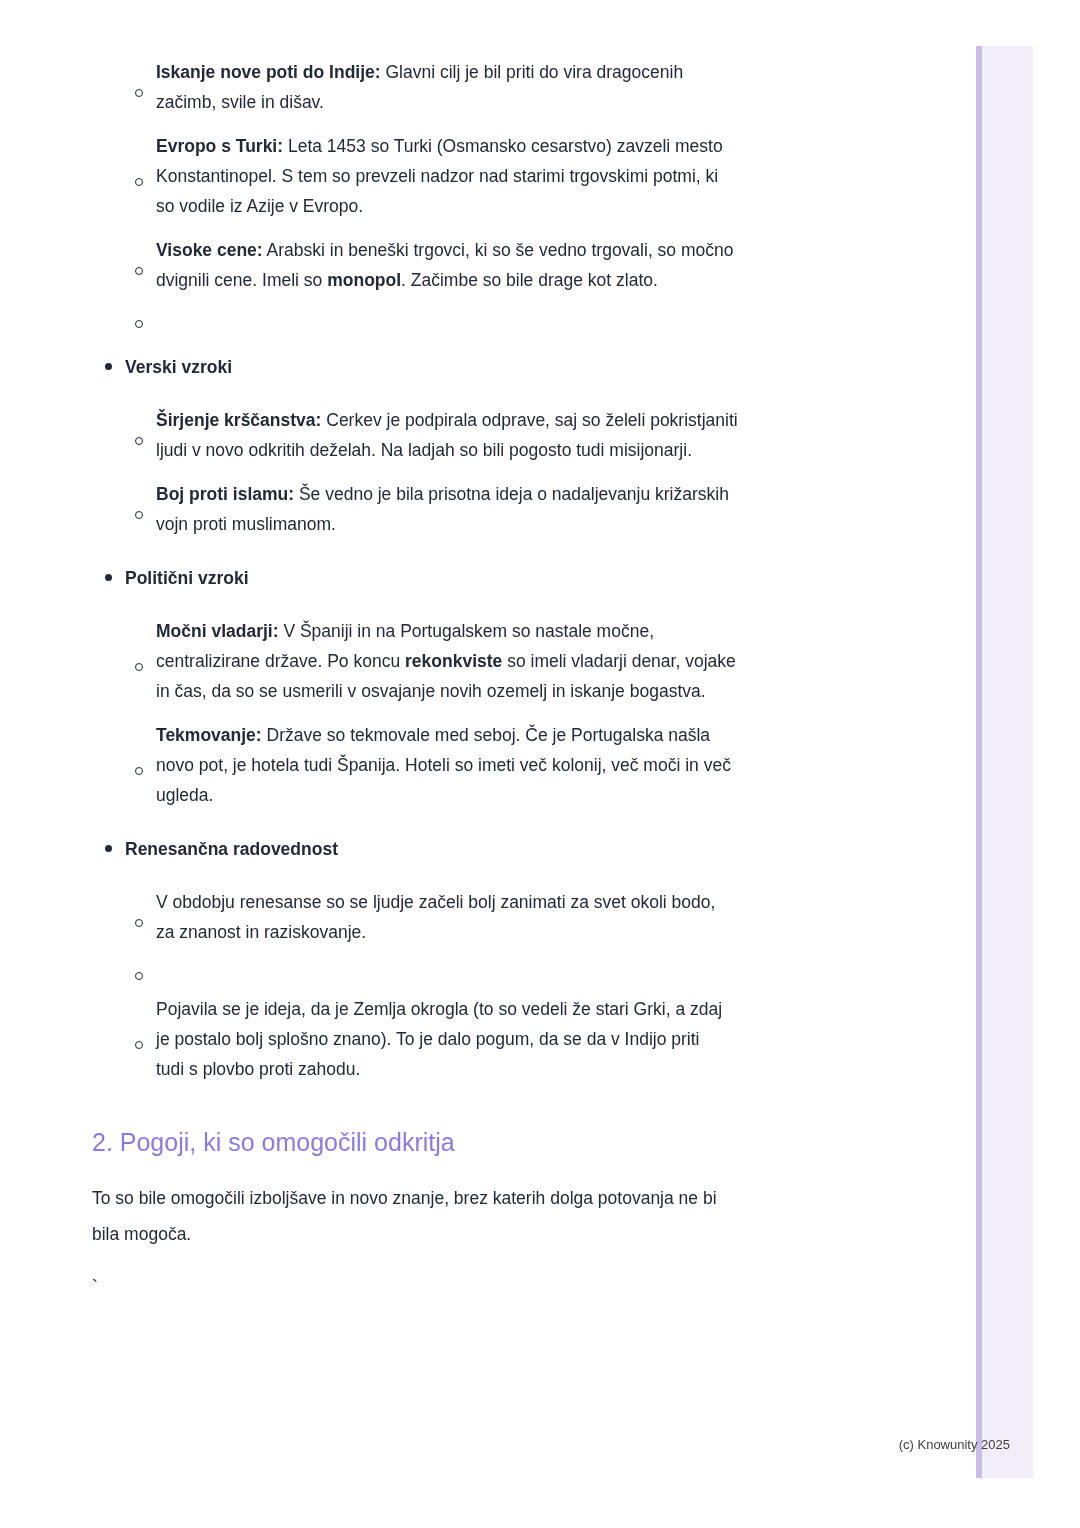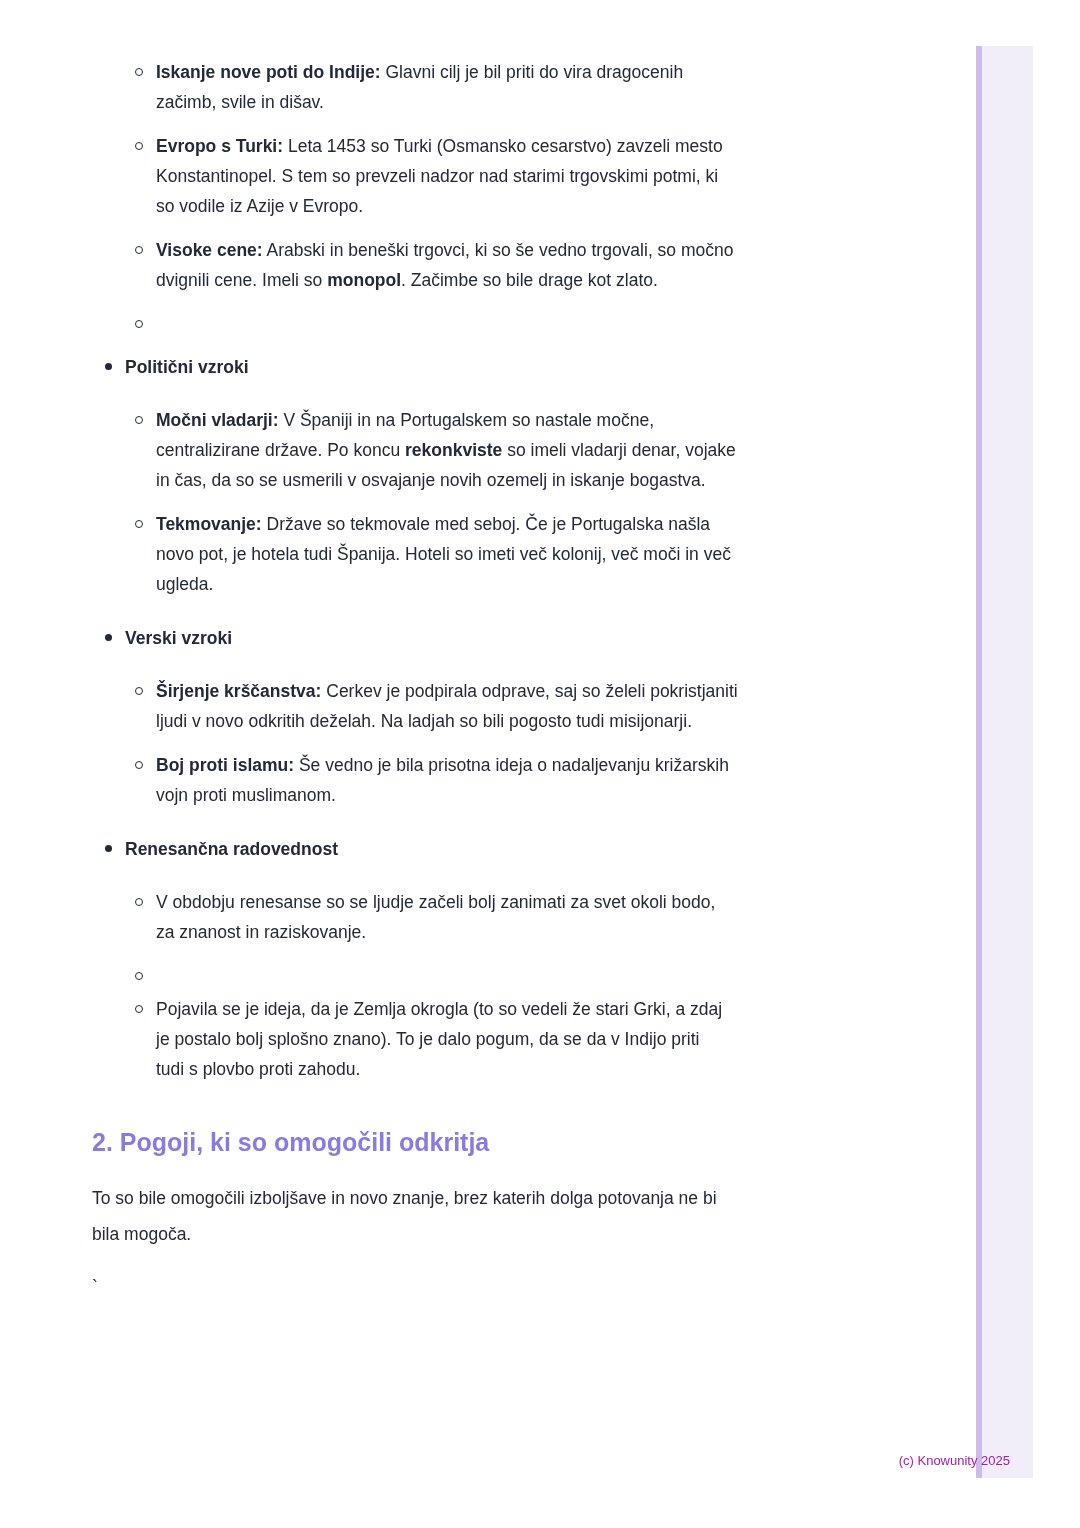--- a/index.html
+++ b/index.html
@@ -20,21 +20,21 @@
     z-index: 1;
   }
   .content {
     position: absolute;
     left: 92px; top: 57px;
     width: 820px;
     z-index: 2;
   }
   .l2-item {
     display: flex;
-    align-items: flex-start;
+    align-items: center;
     margin: 0 0 14px 0;
     font-size: 17.5px;
     line-height: 30px;
   }
   .l2-item .bullet-ring {
     flex: 0 0 auto;
     width: 6px; height: 6px;
     border: 1.5px solid #232936;
     border-radius: 50%;
     margin: 11px 0 0 43px;
@@ -60,43 +60,42 @@
     margin: 11px 0 0 13px;
   }
   .l1-item .txt { margin-left: 13px; }
   .sublist { margin-top: 23px; }
   .section { margin: 0; }
   strong { font-weight: 700; }
   .section-heading {
     margin: 42px 0 0 0;
     font-size: 25px;
     line-height: 32px;
-    font-weight: 700;
+    font-weight: 400;
     color: #8b7ae0;
   }
   .closing {
     margin: 22px 0 0 0;
     font-size: 17.5px;
     line-height: 36px;
     white-space: pre-wrap;
     max-width: 800px;
   }
   .stray {
     margin-top: 20px;
     font-size: 17.5px;
     line-height: 30px;
   }
   .footer-copyright {
     position: absolute;
     top: 1437px;
     right: 70px;
     font-size: 13px;
-    color: #a21caf;
+    color: #404040;
     z-index: 3;
-    margin-top: 16px;
   }
 </style>
 </head>
 <body>
 
 <div>
 
   <div class="side-panel"></div>
 
   <main class="content">
@@ -118,52 +117,52 @@
 dvignili cene. Imeli so <strong>monopol</strong>. Začimbe so bile drage kot zlato.</span>
         </div>
         <div class="l2-item">
           <span class="bullet-ring"></span>
         </div>
       </div>
     <div id="sections">
         <div class="section">
           <div class="l1-item">
             <span class="bullet-dot"></span>
+            <span class="txt">Verski vzroki</span>
+          </div>
+          <div class="sublist">
+            <div class="l2-item">
+              <span class="bullet-ring"></span>
+              <span class="txt"><strong>Širjenje krščanstva:</strong> Cerkev je podpirala odprave, saj so želeli pokristjaniti
+ljudi v novo odkritih deželah. Na ladjah so bili pogosto tudi misijonarji.</span>
+            </div>
+            <div class="l2-item">
+              <span class="bullet-ring"></span>
+              <span class="txt"><strong>Boj proti islamu:</strong> Še vedno je bila prisotna ideja o nadaljevanju križarskih
+vojn proti muslimanom.</span>
+            </div>
+          </div>
+        </div>
+        <div class="section">
+          <div class="l1-item">
+            <span class="bullet-dot"></span>
             <span class="txt">Politični vzroki</span>
           </div>
           <div class="sublist">
             <div class="l2-item">
               <span class="bullet-ring"></span>
               <span class="txt"><strong>Močni vladarji:</strong> V Španiji in na Portugalskem so nastale močne,
 centralizirane države. Po koncu <strong>rekonkviste</strong> so imeli vladarji denar, vojake
 in čas, da so se usmerili v osvajanje novih ozemelj in iskanje bogastva.</span>
             </div>
             <div class="l2-item">
               <span class="bullet-ring"></span>
               <span class="txt"><strong>Tekmovanje:</strong> Države so tekmovale med seboj. Če je Portugalska našla
 novo pot, je hotela tudi Španija. Hoteli so imeti več kolonij, več moči in več
 ugleda.</span>
-            </div>
-          </div>
-        </div>
-        <div class="section">
-          <div class="l1-item">
-            <span class="bullet-dot"></span>
-            <span class="txt">Verski vzroki</span>
-          </div>
-          <div class="sublist">
-            <div class="l2-item">
-              <span class="bullet-ring"></span>
-              <span class="txt"><strong>Širjenje krščanstva:</strong> Cerkev je podpirala odprave, saj so želeli pokristjaniti
-ljudi v novo odkritih deželah. Na ladjah so bili pogosto tudi misijonarji.</span>
-            </div>
-            <div class="l2-item">
-              <span class="bullet-ring"></span>
-              <span class="txt"><strong>Boj proti islamu:</strong> Še vedno je bila prisotna ideja o nadaljevanju križarskih
-vojn proti muslimanom.</span>
             </div>
           </div>
         </div>
         <div class="section">
           <div class="l1-item">
             <span class="bullet-dot"></span>
             <span class="txt">Renesančna radovednost</span>
           </div>
           <div class="sublist">
             <div class="l2-item">

